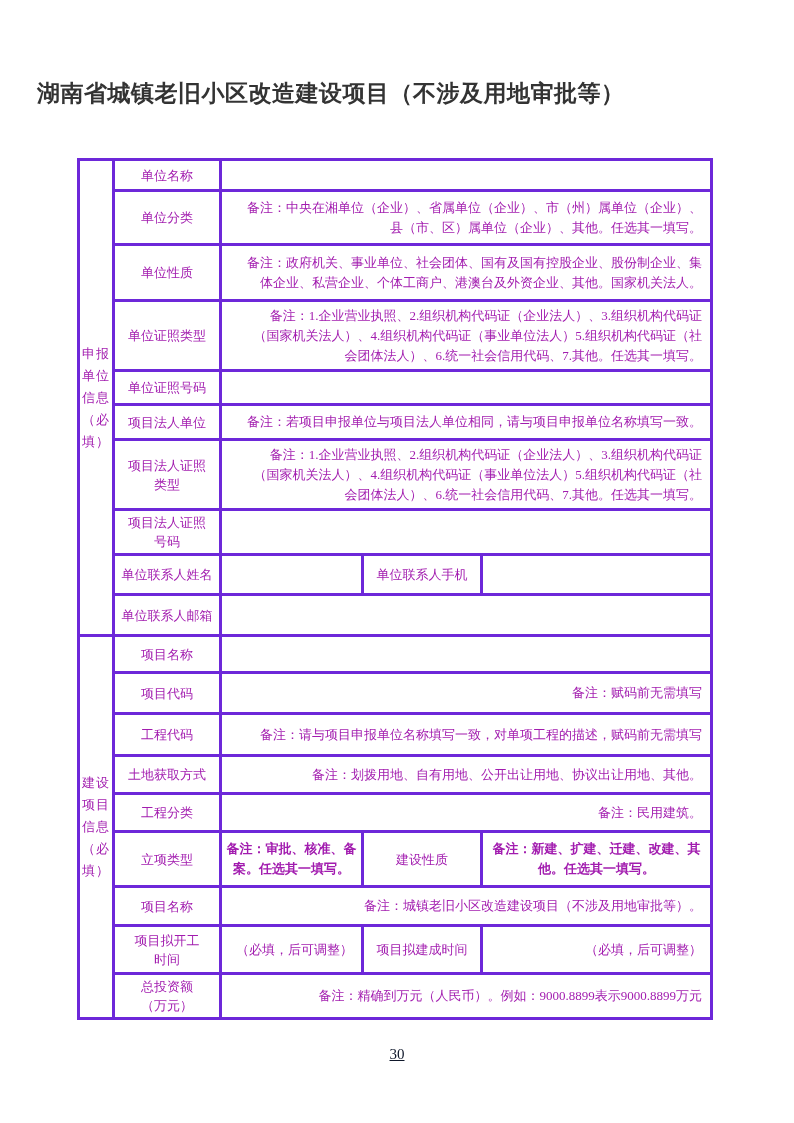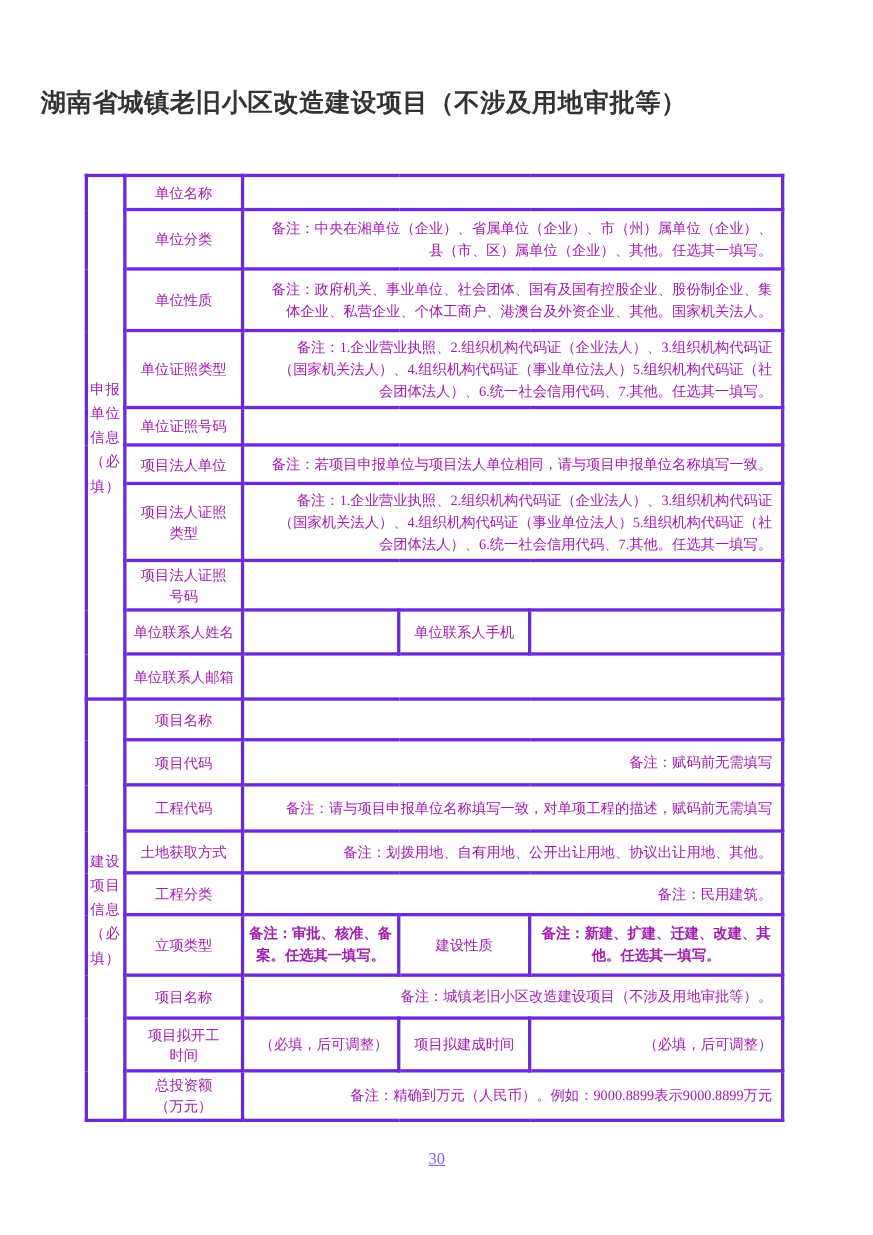--- a/index.html
+++ b/index.html
@@ -67,21 +67,21 @@
   td.note.center { text-align: right; }
   td.note.tight { padding: 3px 4px; text-align: center; font-weight: bold; }
   td.val { padding: 2px 6px; }
   .page-number {
     position: absolute;
     top: 1046px;
     left: 0;
     width: 100%;
     text-align: center;
     font-size: 15px;
-    color: #8b5cf6;
+    color: #0f172a;
     text-decoration: underline;
   }
 </style>
 </head>
 <body>
 
 <div class="page">
 
   <div class="title-block">
     <div class="title-line">湖南省城镇老旧小区改造建设项目（不涉及用地审批等）</div>

